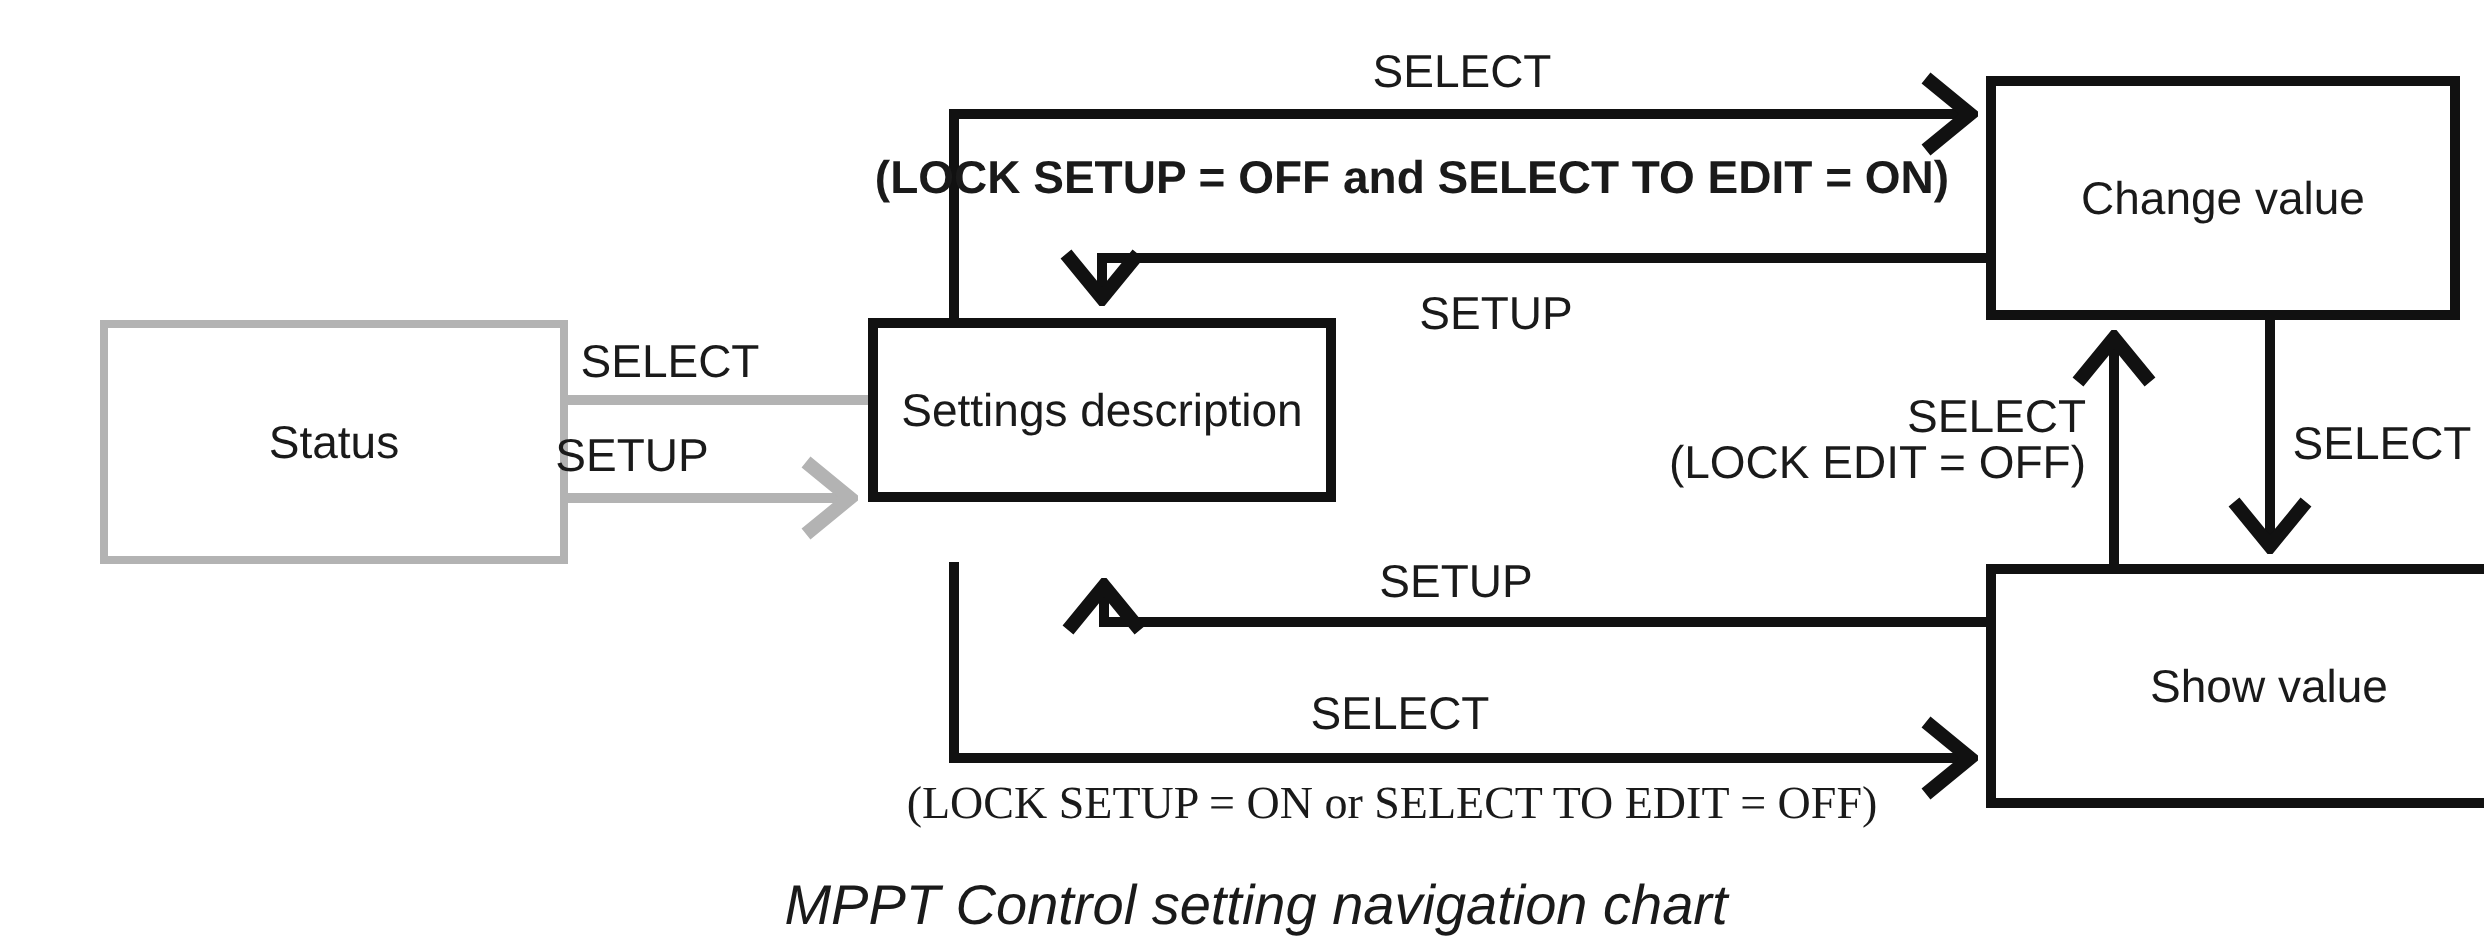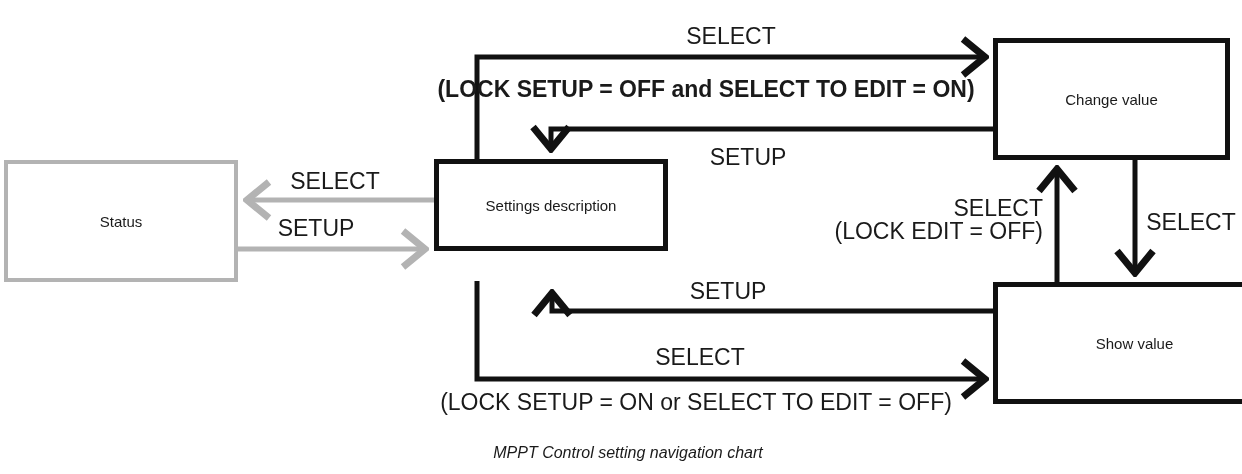--- a/index.html
+++ b/index.html
@@ -17,44 +17,44 @@
     position: absolute;
     left: 0; top: 0;
     z-index: 1;
   }
   .node {
     position: absolute;
     display: flex;
     align-items: center;
     justify-content: center;
     background: #ffffff;
-    font-size: 15px;
+    font-size: 23px;
     z-index: 2;
     text-align: center;
   }
   .node.active { border: 5px solid var(--line, #111111); }
-  .node.inactive { border: 4px solid var(--inactive, #b3b3b3); }
+  .node.inactive { border: 4px solid var(--inactive, #b3b3b3); margin-left: 46px; }
   .edge-label {
     position: absolute;
     font-size: 23px;
     white-space: nowrap;
     z-index: 3;
     transform: translate(-50%, -50%);
   }
   .edge-label.block {
     transform: none;
     text-align: right;
     line-height: 23px;
   }
   .caption {
     position: absolute;
     left: 628px;
     top: 453px;
     transform: translate(-50%, -50%);
-    font-size: 16px;
+    font-size: 28px;
     font-style: italic;
     white-space: nowrap;
     z-index: 3;
   }
 </style>
 </head>
 <body>
 
 <div class="canvas">
 
@@ -107,17 +107,17 @@
     <div>SELECT</div>
     <div>(LOCK EDIT = OFF)</div>
   </div>
 
   <span class="edge-label" style="left:1191px; top:222px;">SELECT</span>
 
   <span class="edge-label" style="left:728px; top:291px;">SETUP</span>
 
   <span class="edge-label" style="left:700px; top:357px;">SELECT</span>
 
-  <span class="edge-label" style="left:696px; top:402px;">(LOCK SETUP = ON or SELECT TO EDIT = OFF)</span>
+  <span class="edge-label" style="left:696px; top:402px;font-family:Liberation Serif, serif;">(LOCK SETUP = ON or SELECT TO EDIT = OFF)</span>
 
   <div class="caption">MPPT Control setting navigation chart</div>
 
 </div>
 
 </body></html>

